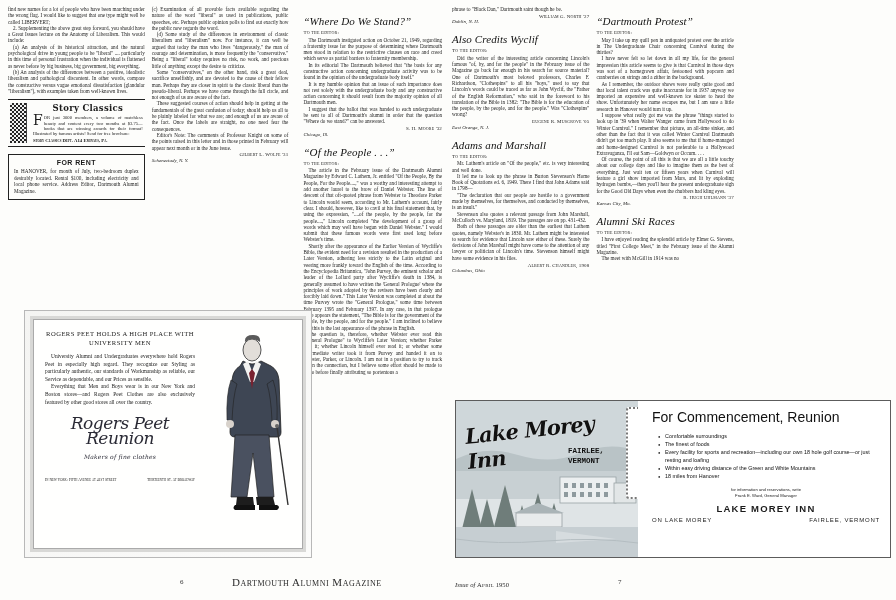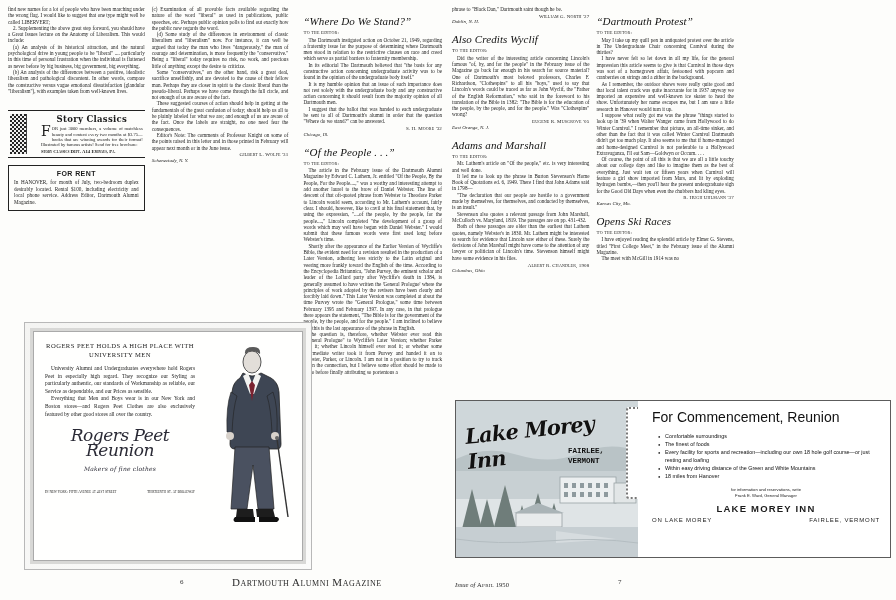--- a/index.html
+++ b/index.html
@@ -41,22 +41,22 @@
   .leftpage { width:448px; height:600px; padding:6px 6px 0 8px; position:relative; }
   .rightpage { width:448px; height:600px; padding:6px 6px 0 4px; position:relative; }
 
   .colwrap { display:flex; gap:7px; }
   .c { width:140px; }
   .c2 { width:142px;margin-left:8px; }
 
   
   .box-sc {
     border-top:1.1px solid #222; border-bottom:1.1px solid #222;
-    margin-top:16px; padding:3px 2px 3px 2px;
-    display:flex; gap:14px;
+    margin-top:5px; padding:3px 2px 3px 2px;
+    display:flex; gap:6px;
   }
   .orn {
     width:17px; flex:0 0 17px;
     background:
       repeating-linear-gradient(0deg,#111 0 2px,#fff 2px 4px),
       repeating-linear-gradient(90deg,#111 0 2px,#fff 2px 4px);
     background-blend-mode:difference;
     border-right:1px solid #222;
     opacity:.85;
   }
@@ -75,21 +75,21 @@
   .box-rent {
     border:1.1px solid #222; margin-top:7px; padding:4px 5px 5px 5px;
   }
   .rent-title { text-align:center; font-size:7px; letter-spacing:.4px;
                 font-family:"Liberation Sans", sans-serif; font-weight:700;
                 margin-bottom:2.5px; }
   .rent-body { font-size:5.2px; line-height:6.4px; text-align:justify; }
 
   
   .rogers {
-    position:absolute; left:24px; top:322px; width:288px; height:248px;
+    position:absolute; left:24px; top:310px; width:288px; height:248px;
     border:1px solid #b8b8b8;
     background:linear-gradient(135deg,#f4f4f2,#fbfbfa);
     padding:5px;
   }
   .rogers-inner {
     border:3px solid #d8d8d6; height:100%; width:100%; position:relative;
     background:#fffffe;
     box-shadow:inset 0 0 0 1px #aaa;
     padding:10px 12px;
     display:flex;
@@ -301,21 +301,21 @@
         <h2 class="art">“Dartmouth Protest”</h2>
         <div class="tothe">To the Editor:</div>
         <p class="body">May I take up my quill pen in antiquated protest over the article in The Undergraduate Chair concerning Carnival during the thirties?</p>
         <p class="body">I have never felt so let down in all my life, for the general impression this article seems to give is that Carnival in those days was sort of a homegrown affair, festooned with popcorn and cranberries on strings and a zither in the background.</p>
         <p class="body">As I remember, the outdoor shows were really quite good and that local talent crack was quite inaccurate for in 1937 anyway we imported an expensive and well-known ice skater to head the show. Unfortunately her name escapes me, but I am sure a little research in Hanover would turn it up.</p>
         <p class="body">I suppose what really got me was the phrase "things started to look up in '39 when Walter Wanger came from Hollywood to do Winter Carnival." I remember that picture, an all-time sinker, and other than the fact that it was called Winter Carnival Dartmouth didn't get too much play. It also seems to me that if home-managed and home-designed Carnival is not preferable to a Hollywood Extravaganza, I'll eat Sam—Goldwyn or Occum. . . .</p>
         <p class="body">Of course, the point of all this is that we are all a little touchy about our college days and like to imagine them as the best of everything. Just wait ten or fifteen years when Carnival will feature a girl show imported from Mars, and lit by exploding hydrogen bombs,—then you'll hear the present undergraduate sigh for the Good Old Days when even the chubbers had kling eyes.</p>
         <div class="sig">R. Hugh Uhlmann '37</div>
         <div class="place">Kansas City, Mo.</div>
 
-        <h2 class="art">Opens Ski Races</h2>
+        <h2 class="art">Alumni Ski Races</h2>
         <div class="tothe">To the Editor:</div>
         <p class="body">I have enjoyed reading the splendid article by Elmer G. Stevens, titled "First College Meet," in the February issue of the Alumni Magazine.</p>
         <p class="body">The meet with McGill in 1914 was no</p>
       </div>
 
       <div style="width:152px"></div>
     </div>
 
     <div class="pgnum" style="left:170px; bottom:14px;">7</div>
   </div>

